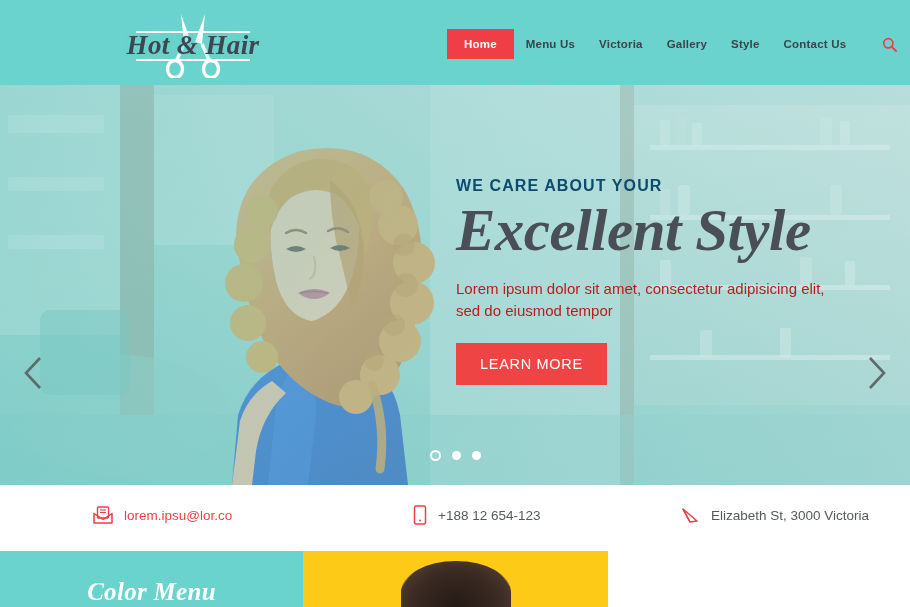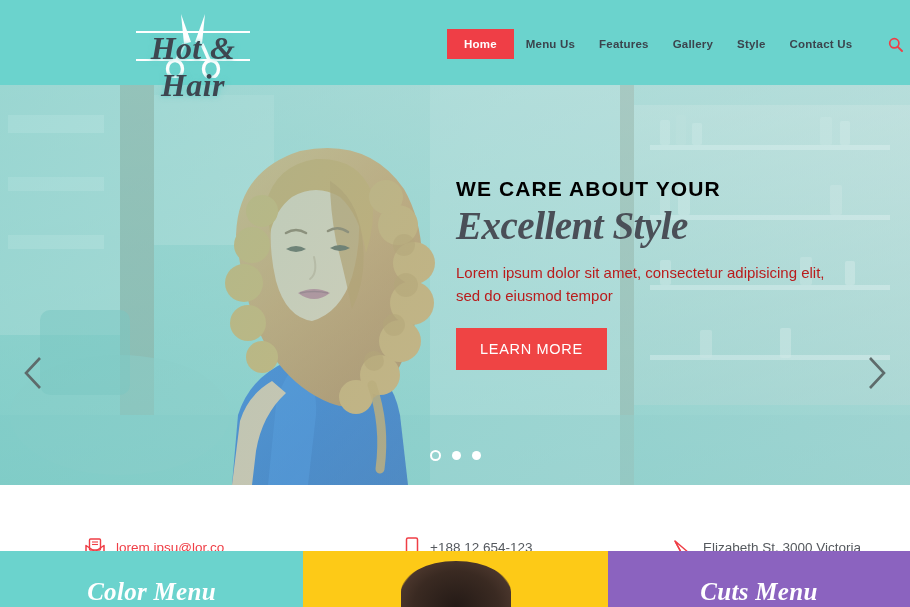--- a/index.html
+++ b/index.html
@@ -20,21 +20,21 @@
   .logo-wrap {
     position:absolute; left:118px; top:8px;
     width:150px; height:70px;
   }
   .logo-svg { position:absolute; left:0; top:0; }
   .logo-text {
     position:absolute; left:0; top:22px; width:150px;
     text-align:center;
     font-family:"Liberation Serif", serif;
     font-style:italic; font-weight:bold;
-    font-size:32px; color:#3e4650;
+    font-size:27px; color:#3e4650;
     letter-spacing:0.4px;
     z-index:3;
     text-shadow:0 0 3px rgba(107,211,205,.9), 0 0 6px rgba(107,211,205,.9);
   }
 
   .nav {
     position:absolute; left:403px; top:29px;
     display:flex; align-items:center; gap:0px;
   }
   .nav a {
@@ -66,28 +66,28 @@
     position:absolute; top:268px;
     width:34px; height:40px; cursor:pointer;
     display:flex; align-items:center; justify-content:center;
     background:none; border:none;
   }
   .arrow-left { left:16px; }
   .arrow-right { right:16px; }
 
   .hero-copy { position:absolute; left:456px; top:92px; width:400px; }
   .hero-kicker {
-    font-size:21px; font-weight:bold; color:#000000;
+    font-size:16px; font-weight:bold; color:#0c4a6e;
     letter-spacing:1.1px; text-transform:uppercase;
     margin-bottom:4px;
   }
   .hero-title {
     font-family:"Liberation Serif", serif;
     font-style:italic; font-weight:bold;
-    font-size:39px; line-height:1.06; color:#4a4f57;
+    font-size:59px; line-height:1.06; color:#4a4f57;
     letter-spacing:-0.5px;
     margin-bottom:16px;
   }
   .hero-sub {
     font-size:15px; line-height:1.52; color:#b91c1c;
     max-width:392px; margin-bottom:20px;
   }
   .learn-btn {
     display:inline-block;
     background:#ef4444; color:#ffffff;
@@ -98,23 +98,23 @@
 
   .dots {
     position:absolute; left:0; right:0; bottom:24px;
     display:flex; justify-content:center; align-items:center; gap:11px;
   }
   .dot { width:9px; height:9px; border-radius:50%; background:#ffffff; cursor:pointer; }
   .dot.active { background:transparent; border:2px solid #ffffff; width:11px; height:11px; }
 
   
   .contact-bar {
-    position:absolute; top:485px; left:0; width:788px; height:60px;
+    position:absolute; top:485px; left:8px; width:788px; height:60px;
     background:#ffffff;
-    display:flex; align-items:center;margin-top:32px;
+    display:flex; align-items:center;
   }
   .contact-item {
     display:flex; align-items:center; gap:11px;
     position:absolute;
   }
   .ci-email { left:85px; }
   .ci-phone { left:405px; }
   .ci-addr  { left:672px; }
   .contact-item .ctext { font-size:13.5px; color:#55595e; white-space:nowrap; }
   .contact-item.ci-email .ctext { color:#ef3e46; }
@@ -164,21 +164,21 @@
         <line x1="84" y1="36" x2="92" y2="54" stroke="#ffffff" stroke-width="3.4"></line>
         <ellipse cx="57" cy="61" rx="7.5" ry="8.5" fill="none" stroke="#ffffff" stroke-width="3.4"></ellipse>
         <ellipse cx="93" cy="61" rx="7.5" ry="8.5" fill="none" stroke="#ffffff" stroke-width="3.4"></ellipse>
       </svg>
       <div class="logo-text">Hot &amp; Hair</div>
     </div>
 
     <nav class="nav">
       <a href="#" class="active">Home</a>
       <a href="#">Menu Us</a>
-      <a href="#">Features</a>
+      <a href="#">Victoria</a>
       <a href="#">Gallery</a>
       <a href="#">Style</a>
       <a href="#">Contact Us</a>
       <button class="search-btn">
         <svg width="15" height="15" viewBox="0 0 15 15">
           <circle cx="6.3" cy="6.3" r="4.6" fill="none" stroke="#ef3e46" stroke-width="1.7"></circle>
           <line x1="9.8" y1="9.8" x2="14" y2="14" stroke="#ef3e46" stroke-width="1.9" stroke-linecap="round"></line>
         </svg>
       </button>
     </nav>
@@ -352,18 +352,15 @@
     </div>
   </div>
 
   <div class="cards">
     <div class="card card-color">
       <div class="card-title">Color Menu</div>
     </div>
     <div class="card card-photo">
       <div class="hair-blob"></div>
     </div>
-    <div class="card card-cuts">
-      <div class="card-title">Cuts Menu</div>
-    </div>
   </div>
 
 </div>
 
 </body></html>

